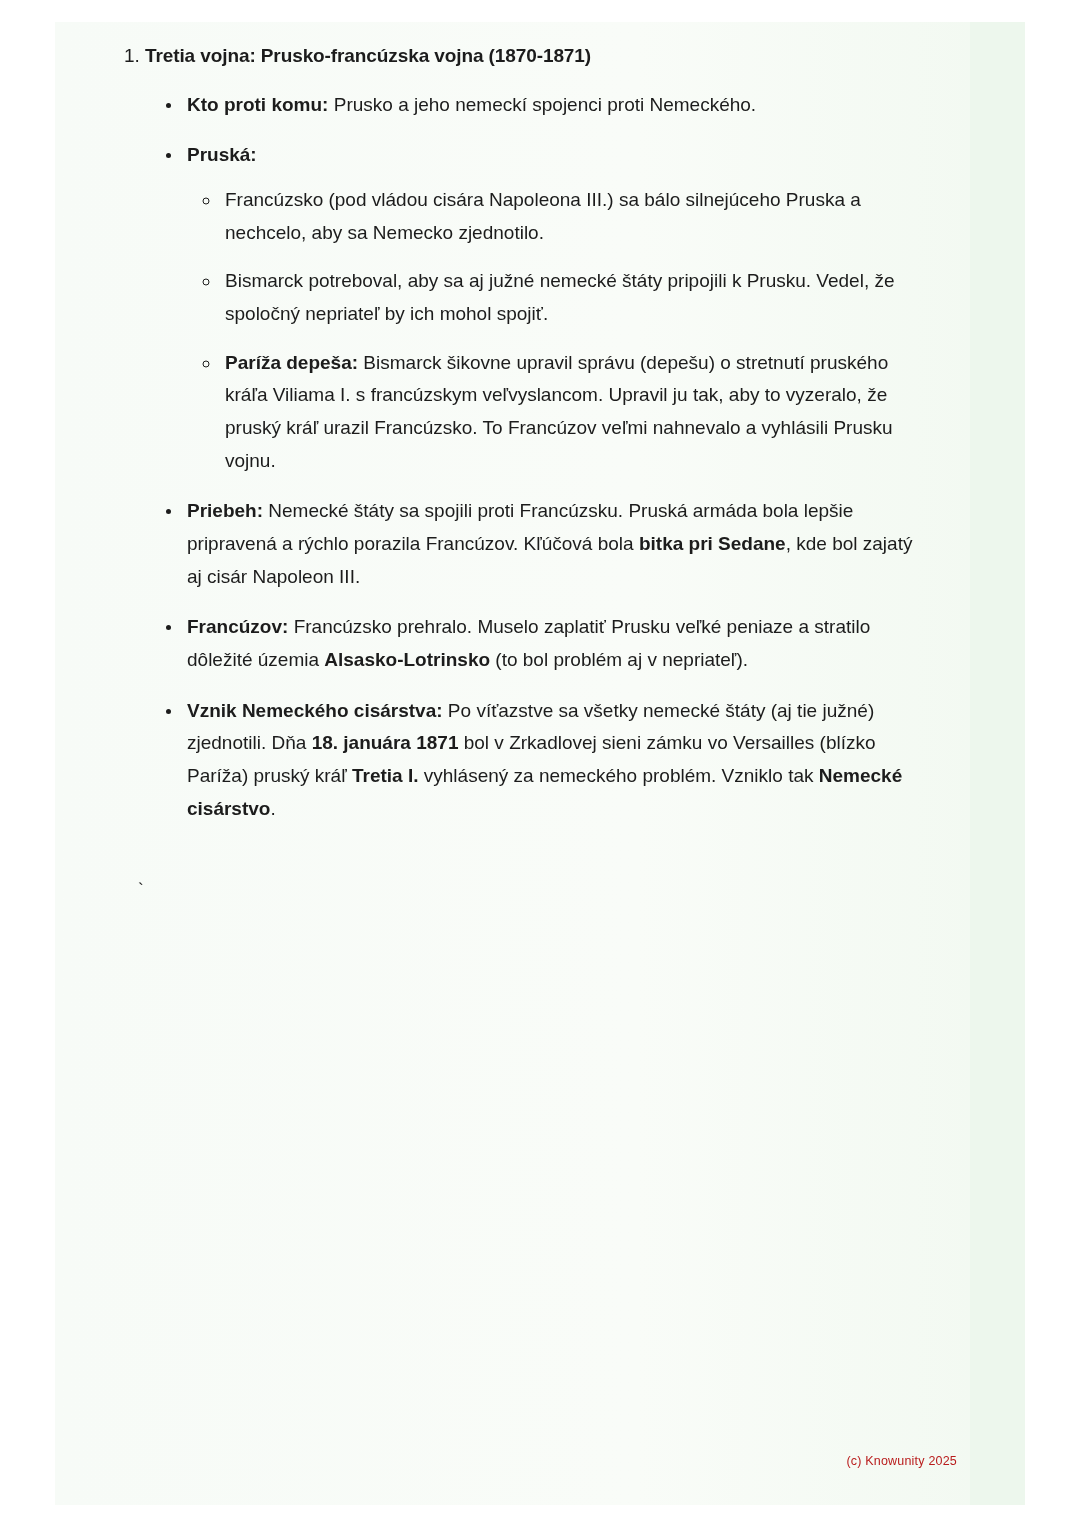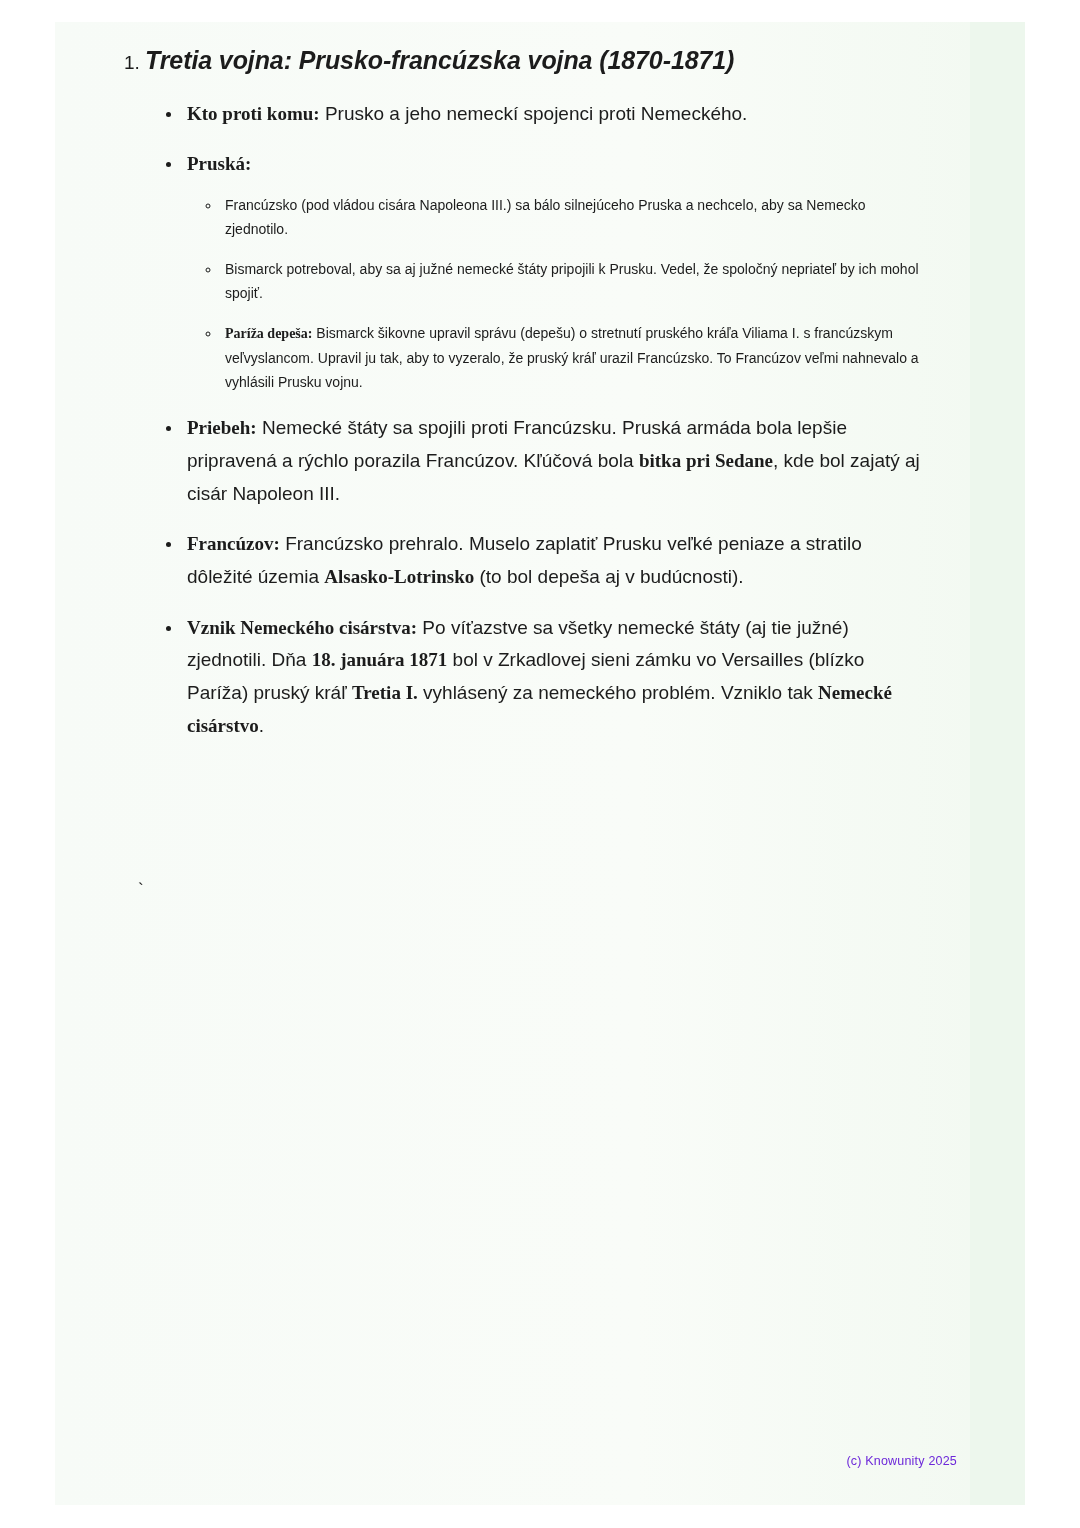--- a/index.html
+++ b/index.html
@@ -54,23 +54,22 @@
   ol.top-list > li {
     font-size: 19px;
     line-height: 1.5;
     color: #1c1c1c;
   }
   ol.top-list > li::marker {
     font-weight: 400;
   }
   .h-title {
     font-weight: bold;
-    font-size: 25px;
+    font-size: 19px;
     letter-spacing: -0.1px;
-    font-style: italic;
   }
   ul.level1 {
     list-style-type: disc;
     margin: 18px 0 0 0;
     padding-left: 38px;
   }
   ul.level1 > li {
     font-size: 19px;
     line-height: 1.72;
     margin-bottom: 18px;
@@ -78,42 +77,41 @@
   }
   ul.level1 > li::marker {
     font-size: 17px;
   }
   ul.level2 {
     list-style-type: circle;
     margin: 12px 0 0 0;
     padding-left: 34px;
   }
   ul.level2 > li {
-    font-size: 14px;
+    font-size: 19px;
     line-height: 1.72;
     margin-bottom: 16px;
     padding-left: 4px;
   }
   b, strong {
     font-weight: bold;
-    font-family: Liberation Serif, serif;
   }
   .tick {
     position: absolute;
     left: 38px;
     top: 838px;
     font-size: 17px;
     color: #1c1c1c;
   }
   .footer {
     position: absolute;
     right: 68px;
     bottom: 37px;
     font-size: 12.5px;
-    color: #6d28d9;
+    color: #b91c1c;
     letter-spacing: 0.2px;
   }
 </style>
 </head>
 <body>
 
 <div class="page">
   <div class="page-inner"></div>
   <div class="right-strip"></div>
 
@@ -142,21 +140,21 @@
                 <b>Paríža depeša:</b><span> Bismarck šikovne upravil správu (depešu) o stretnutí pruského kráľa Viliama I. s francúzskym veľvyslancom. Upravil ju tak, aby to vyzeralo, že pruský kráľ urazil Francúzsko. To Francúzov veľmi nahnevalo a vyhlásili Prusku vojnu.</span>
               </li>
             </ul>
           </li>
 
           <li>
             <b>Priebeh:</b><span> Nemecké štáty sa spojili proti Francúzsku. Pruská armáda bola lepšie pripravená a rýchlo porazila Francúzov. Kľúčová bola </span><b>bitka pri Sedane</b><span>, kde bol zajatý aj cisár Napoleon III.</span>
           </li>
 
           <li>
-            <b>Francúzov:</b><span> Francúzsko prehralo. Muselo zaplatiť Prusku veľké peniaze a stratilo dôležité územia </span><b>Alsasko-Lotrinsko</b><span> (to bol depeša aj v budúcnosti).</span>
+            <b>Francúzov:</b><span> Francúzsko prehralo. Muselo zaplatiť Prusku veľké peniaze a stratilo dôležité územia </span><b>Alsasko-Lotrinsko</b><span> (to bol problém aj v nepriateľ).</span>
           </li>
 
           <li>
             <b>Vznik Nemeckého cisárstva:</b><span> Po víťazstve sa všetky nemecké štáty (aj tie južné) zjednotili. Dňa </span><b>18. januára 1871</b><span> bol v Zrkadlovej sieni zámku vo Versailles (blízko Paríža) pruský kráľ </span><b>Tretia I.</b><span> vyhlásený za nemeckého problém. Vzniklo tak </span><b>Nemecké cisárstvo</b><span>.</span>
           </li>
 
         </ul>
       </li>
     </ol>
 

